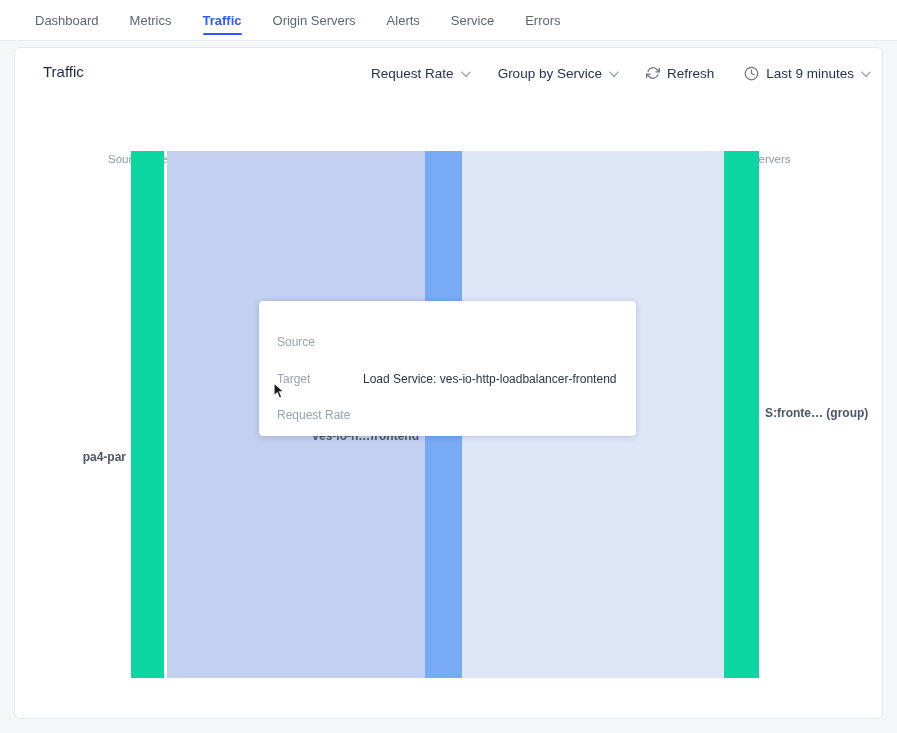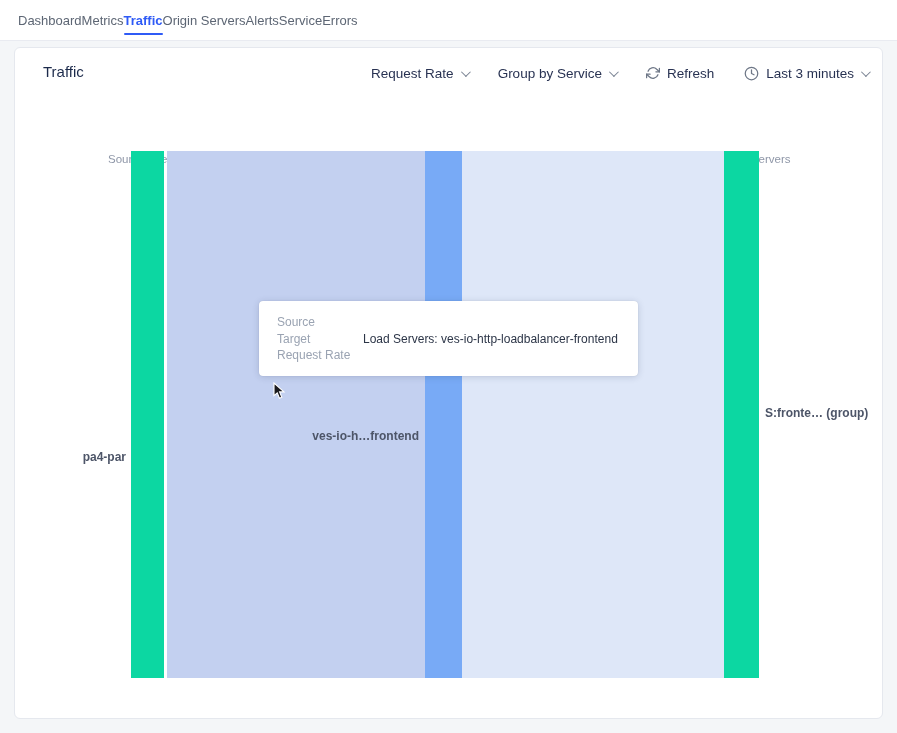--- a/index.html
+++ b/index.html
@@ -9,22 +9,22 @@
     background:#f4f6f8;
     font-family:"Liberation Sans", sans-serif;
     overflow:hidden;
     color:#2c3547;
   }
 
   
   .topnav {
     position:absolute; top:0; left:0; right:0; height:41px;
     background:#ffffff; border-bottom:1px solid #e9ebf1;
-    display:flex; align-items:center; 
-    padding-left:18px; font-size:13px; color:#5d6674;
+    display:flex; align-items:center; gap:31px;
+    padding-left:35px; font-size:13px; color:#5d6674;
   }
   .nav-item { position:relative; cursor:pointer; white-space:nowrap; }
   .nav-item.active { color:#2f5bf6; font-weight:700; }
   .nav-item.active::after {
     content:""; position:absolute; left:0; right:0; bottom:-7px;
     height:2px; background:#2f5bf6; border-radius:1px;
   }
 
   
   .card {
@@ -81,21 +81,21 @@
   
   .tooltip {
     position:absolute; left:244px; top:253px;
     min-width:322px; width:max-content;
     background:#ffffff; border-radius:4px;
     box-shadow:0 1px 7px rgba(25,38,70,.16), 0 0 1px rgba(25,38,70,.20);
     padding:13px 20px 12px 18px;
     font-size:12px; line-height:16.5px;
     z-index:5;
   }
-  .tip-row { display:grid; grid-template-columns:86px auto; white-space:nowrap; }
+  .tip-row { display:grid; grid-template-columns:86px auto; white-space:nowrap;margin-top:20px; }
   .tip-label { color:#9aa3b2; }
   .tip-value { color:#2c3547; }
 
   .cursor { position:absolute; left:258px; top:334px; z-index:6; }
 </style>
 </head>
 <body>
 
 <nav class="topnav">
   <span class="nav-item">Dashboard</span>
@@ -126,21 +126,21 @@
           <polyline points="1 20 1 14 7 14"></polyline>
           <path d="M3.51 9a9 9 0 0 1 14.85-3.36L23 10M1 14l4.64 4.36A9 9 0 0 0 20.49 15"></path>
         </svg>
       <span>Refresh</span>
     </div>
     <div class="ctrl">
       <svg class="icon-svg" viewBox="0 0 24 24" width="15" height="15" fill="none" stroke="#6e7787" stroke-width="2" stroke-linecap="round" stroke-linejoin="round">
           <circle cx="12" cy="12" r="10"></circle>
           <polyline points="12 6 12 12 16 14"></polyline>
         </svg>
-      <span>Last 3 minutes</span>
+      <span>Last 9 minutes</span>
       <i class="chev"></i>
     </div>
   </div>
 
   <span class="flow-label" style="left:93px">Source Site</span>
   <div class="flow-line" style="left:158px; width:228px"></div>
   <span class="flow-label" style="left:399px">Load Balancer</span>
   <div class="flow-line" style="left:473px; width:220px"></div>
   <span class="flow-label" style="left:702px">Origin Servers</span>
 
@@ -153,21 +153,21 @@
   <span class="node-label label-src">pa4-par</span>
   <span class="node-label label-lb">ves-io-h…frontend</span>
   <span class="node-label label-org">S:fronte… (group)</span>
 
   <div class="tooltip">
     <div class="tip-row">
       <span class="tip-label">Source</span>
     </div>
     <div class="tip-row">
       <span class="tip-label">Target</span>
-      <span class="tip-value">Load Servers: ves-io-http-loadbalancer-frontend</span>
+      <span class="tip-value">Load Service: ves-io-http-loadbalancer-frontend</span>
     </div>
     <div class="tip-row">
       <span class="tip-label">Request Rate</span>
     </div>
   </div>
 
   <svg class="cursor" width="13" height="18" viewBox="0 0 13 18">
     <path d="M1 1 L1 13.6 L4.3 10.8 L6.4 16.2 L8.8 15.2 L6.6 9.9 L11 9.9 Z" fill="#1b1b1f" stroke="#ffffff" stroke-width="1.1"></path>
   </svg>
 

